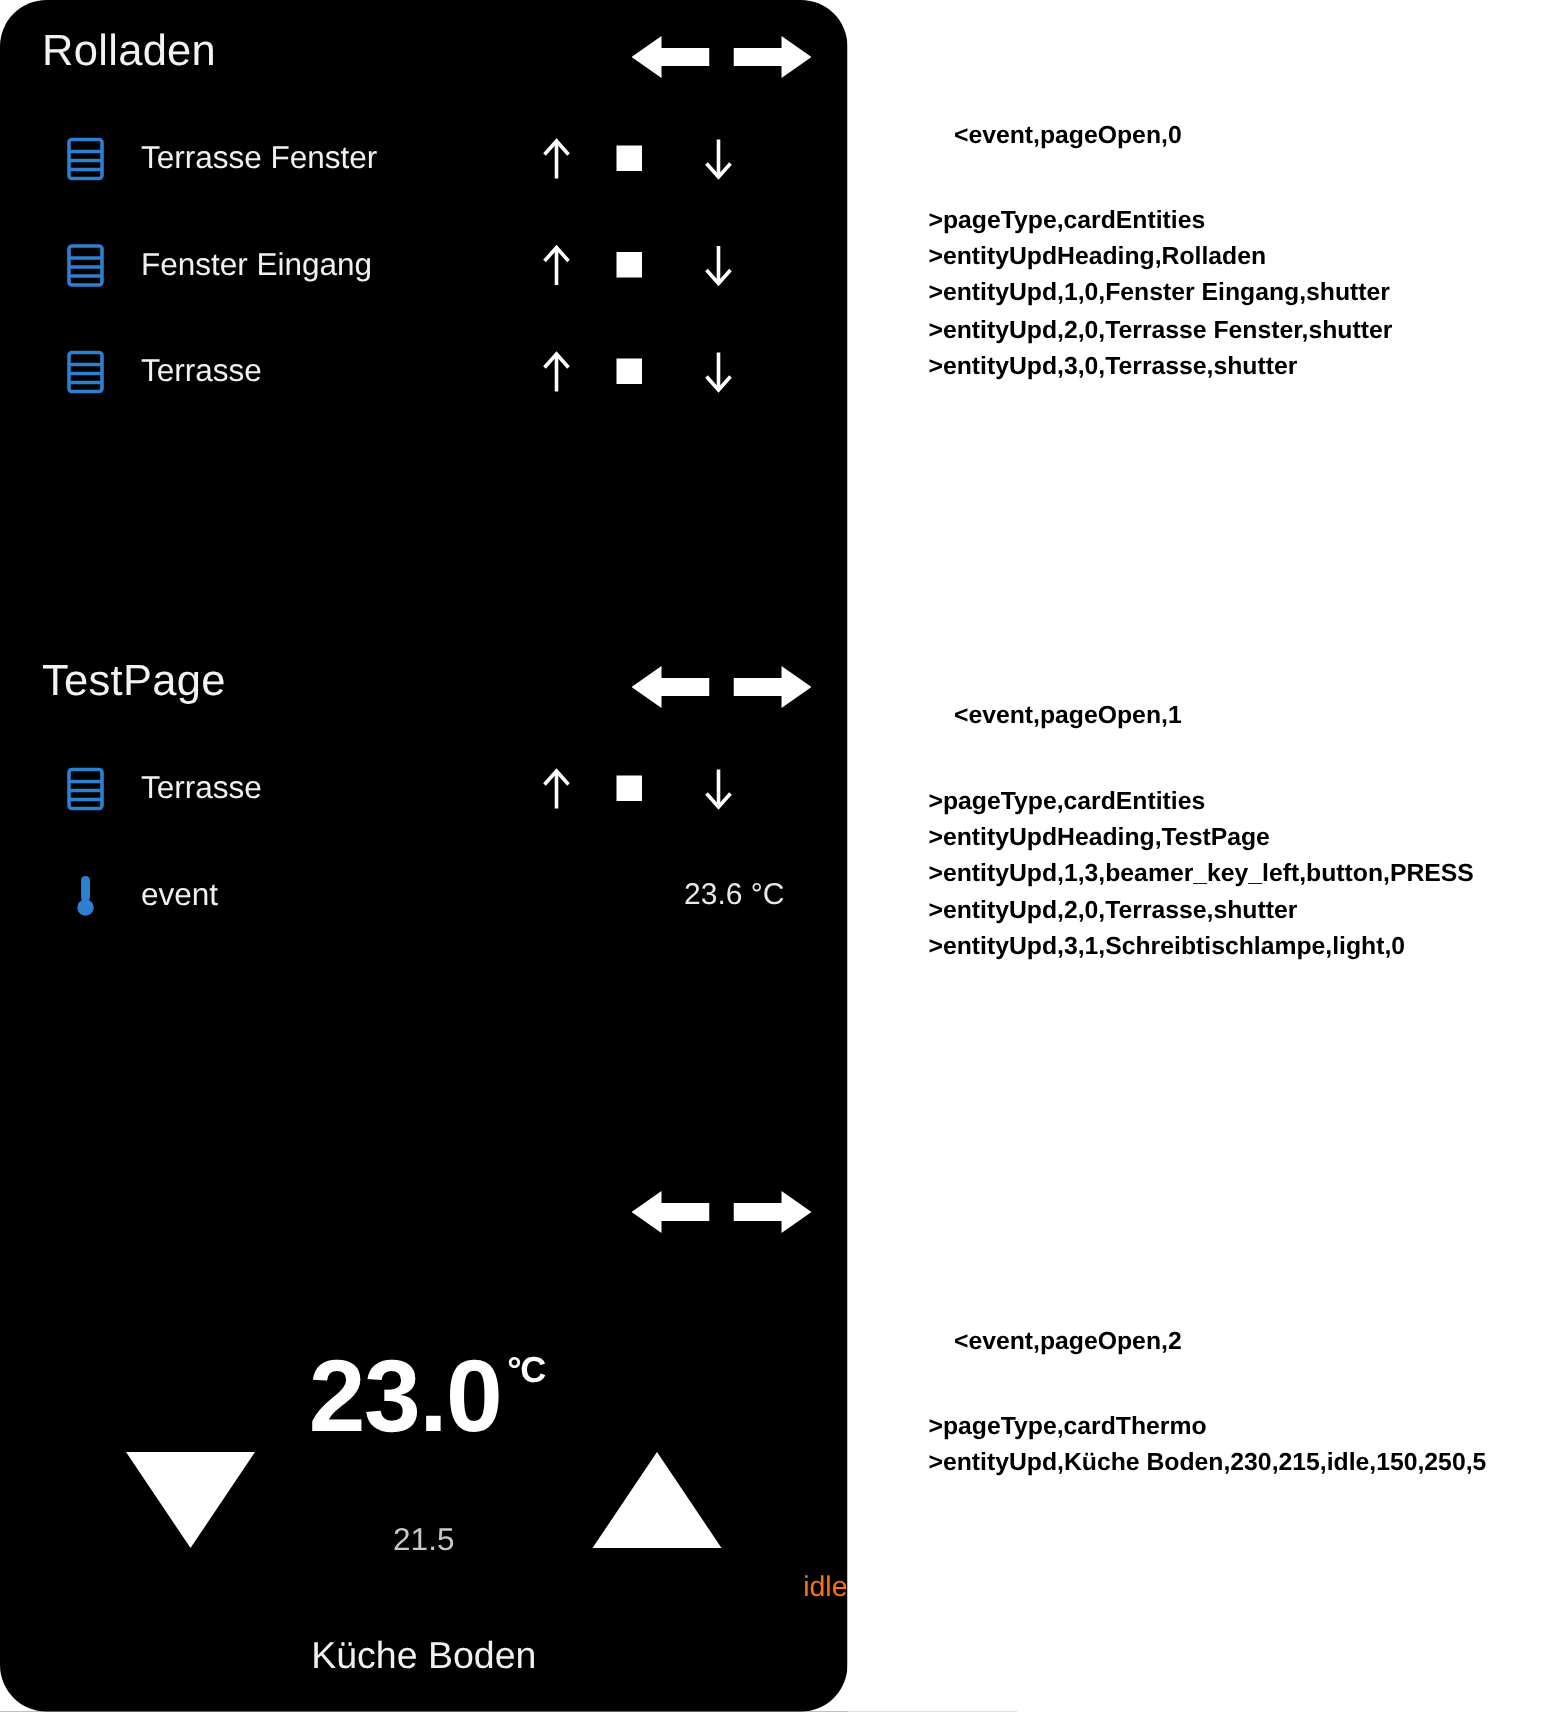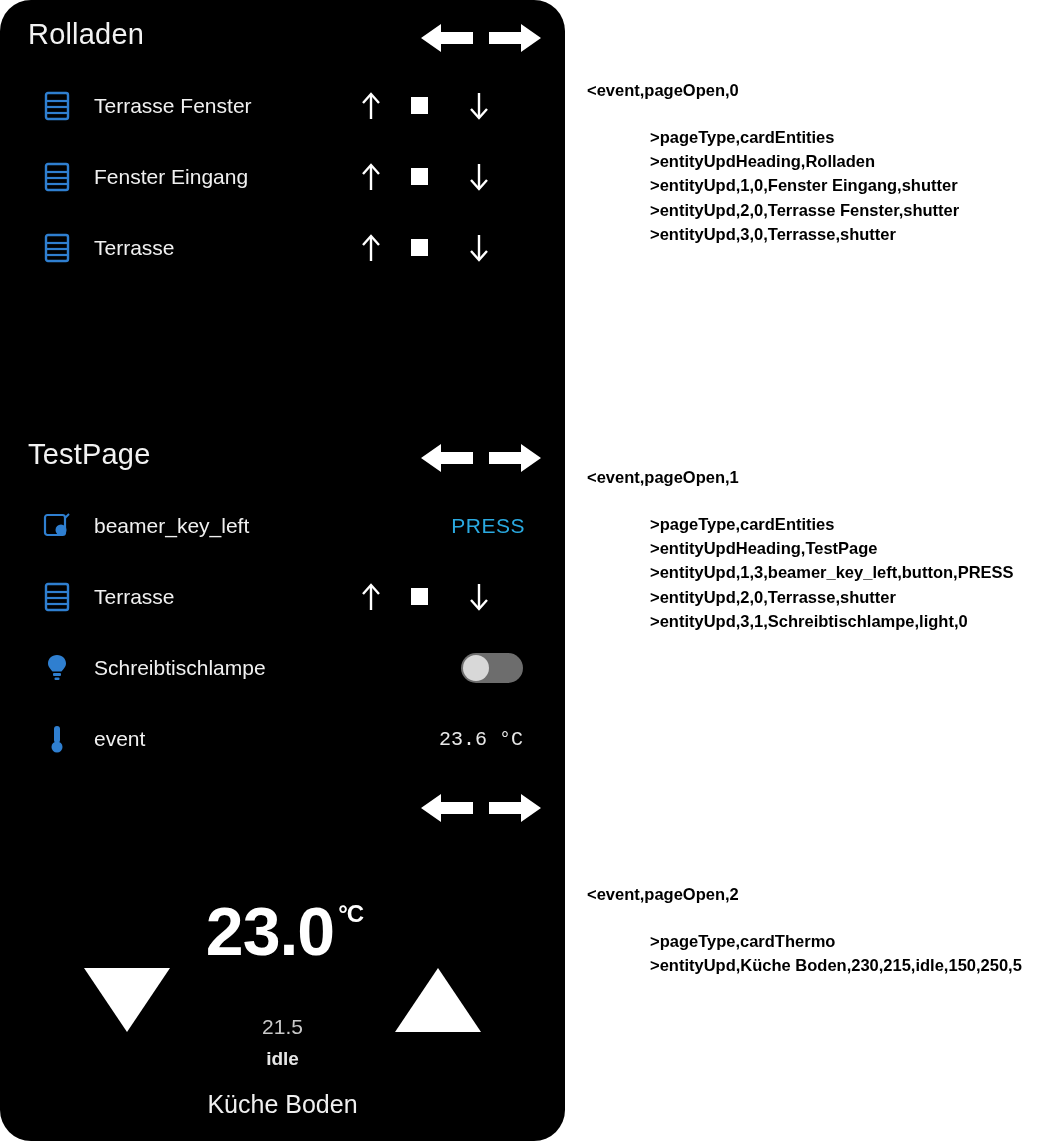--- a/index.html
+++ b/index.html
@@ -125,21 +125,20 @@
     letter-spacing: .5px;
     cursor: pointer;
   }
   .value-label {
     position: absolute;
     right: 42px;
     top: 50%;
     transform: translateY(-50%);
     font-size: 20px;
     color: #e8e8e8;
-    font-family: Liberation Mono, monospace;
   }
   .toggle {
     position: absolute;
     right: 42px;
     top: 50%;
     transform: translateY(-50%);
     width: 62px;
     height: 30px;
     border-radius: 15px;
     background: #6d6d6d;
@@ -186,24 +185,23 @@
     top: 175px;
     text-align: center;
     font-size: 21px;
     color: #c9c9c9;
   }
   .state-text {
     position: absolute;
     left: 0;
     right: 0;
     top: 208px;
-    text-align: center;
+    text-align: right;
     font-size: 19px;
-    color: #e5e5e5;
-    font-weight: bold;
+    color: #f97316;
   }
   .tri-down {
     position: absolute;
     left: 84px;
     top: 128px;
     width: 0; height: 0;
     border-left: 43px solid transparent;
     border-right: 43px solid transparent;
     border-top: 64px solid #ffffff;
     cursor: pointer;
@@ -238,26 +236,26 @@
     color: #000000;
   }
   .log-block { position: absolute; left: 0; width: 480px; }
   #log-block-0 { top: 78px; }
   #log-block-1 { top: 465px; }
   #log-block-2 { top: 882px; }
 
   .log-event {
     font-size: 16.5px;
     font-weight: bold;
-    padding-left: 22px;
+    padding-left: 71px;
     line-height: 24px;
   }
   .log-lines {
-    margin-top: 23px;
-    padding-left: 85px;
+    margin-top: 33px;
+    padding-left: 54px;
   }
   .log-line {
     font-size: 16.5px;
     font-weight: bold;
     line-height: 24.2px;
     white-space: nowrap;
   }
 </style>
 </head>
 <body>
@@ -379,31 +377,20 @@
             </svg>
         </div>
         <div class="arrow right">
           <svg width="52" height="34" viewBox="0 0 52 34">
               <polygon points="52,17 32,3 32,11 0,11 0,23 32,23 32,31" fill="#ffffff"></polygon>
             </svg>
         </div>
       </div>
     </div>
 
-    <div class="entity-row">
-      <span class="ent-icon">
-        <svg width="30" height="30" viewBox="0 0 30 30">
-            <rect x="3" y="4" width="20" height="20" rx="2.5" fill="none" stroke="#2f7fd0" stroke-width="2.2"></rect>
-            <circle cx="19" cy="19" r="5.5" fill="#2f7fd0"></circle>
-            <line x1="23" y1="7" x2="27" y2="3" stroke="#2f7fd0" stroke-width="2"></line>
-          </svg>
-      </span>
-      <span class="ent-name">beamer_key_left</span>
-      <span class="press-label">PRESS</span>
-    </div>
 
     <div class="entity-row">
       <span class="ent-icon">
         <svg width="26" height="30" viewBox="0 0 26 30">
             <rect x="2" y="2" width="22" height="26" rx="2" fill="none" stroke="#2f7fd0" stroke-width="2.4"></rect>
             <line x1="2" y1="10" x2="24" y2="10" stroke="#2f7fd0" stroke-width="2.2"></line>
             <line x1="2" y1="16" x2="24" y2="16" stroke="#2f7fd0" stroke-width="2.2"></line>
             <line x1="2" y1="22" x2="24" y2="22" stroke="#2f7fd0" stroke-width="2.2"></line>
           </svg>
       </span>
@@ -420,33 +407,20 @@
           </span>
         <span class="sc-btn sc-down">
           <svg width="24" height="30" viewBox="0 0 24 30">
               <line x1="12" y1="2" x2="12" y2="26" stroke="#ffffff" stroke-width="2.4"></line>
               <polyline points="4,18 12,27 20,18" fill="none" stroke="#ffffff" stroke-width="2.4"></polyline>
             </svg>
         </span>
       </span>
     </div>
 
-    <div class="entity-row">
-      <span class="ent-icon">
-        <svg width="24" height="30" viewBox="0 0 24 30">
-            <path d="M12 2 C6.5 2 3 6 3 10.5 C3 14 6 16.5 7.5 18.5 L16.5 18.5 C18 16.5 21 14 21 10.5 C21 6 17.5 2 12 2 Z" fill="#2f7fd0"></path>
-            <rect x="8" y="20" width="8" height="3" rx="1" fill="#2f7fd0"></rect>
-            <rect x="9.5" y="24.5" width="5" height="2.5" rx="1" fill="#2f7fd0"></rect>
-          </svg>
-      </span>
-      <span class="ent-name">Schreibtischlampe</span>
-      <span class="toggle">
-          <span class="knob"></span>
-        </span>
-    </div>
 
     <div class="entity-row">
       <span class="ent-icon">
         <svg width="18" height="30" viewBox="0 0 18 30">
             <rect x="6" y="2" width="6" height="17" rx="3" fill="#2f7fd0"></rect>
             <circle cx="9" cy="23" r="5.5" fill="#2f7fd0"></circle>
           </svg>
       </span>
       <span class="ent-name">event</span>
       <span class="value-label">23.6 °C</span>

